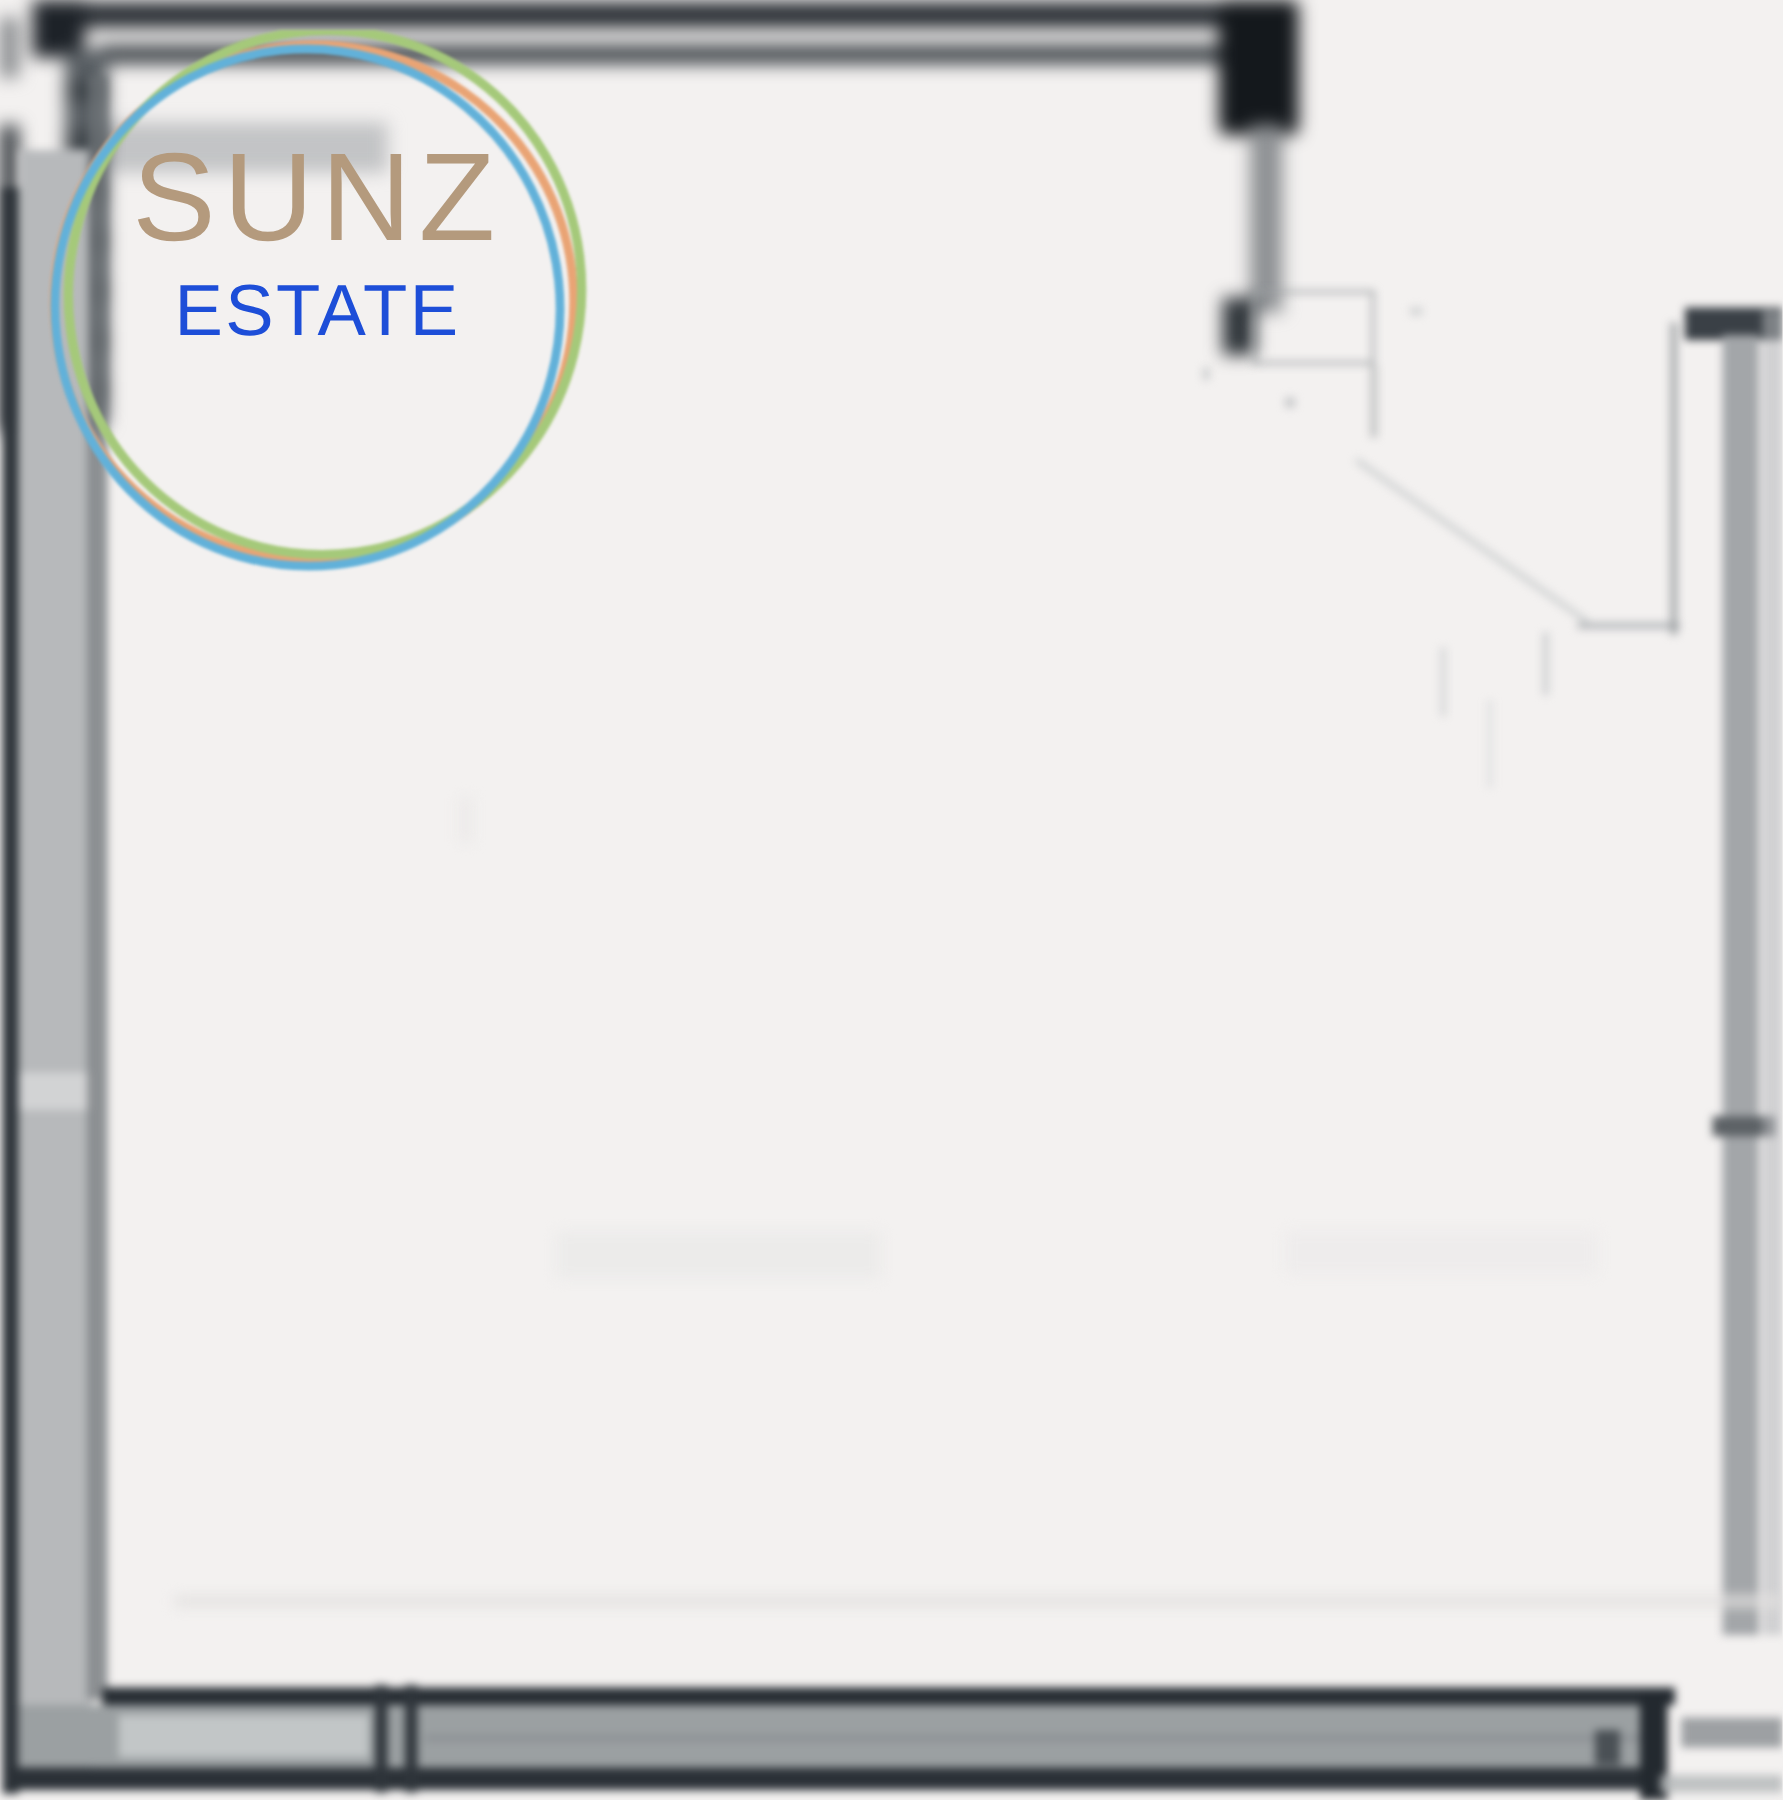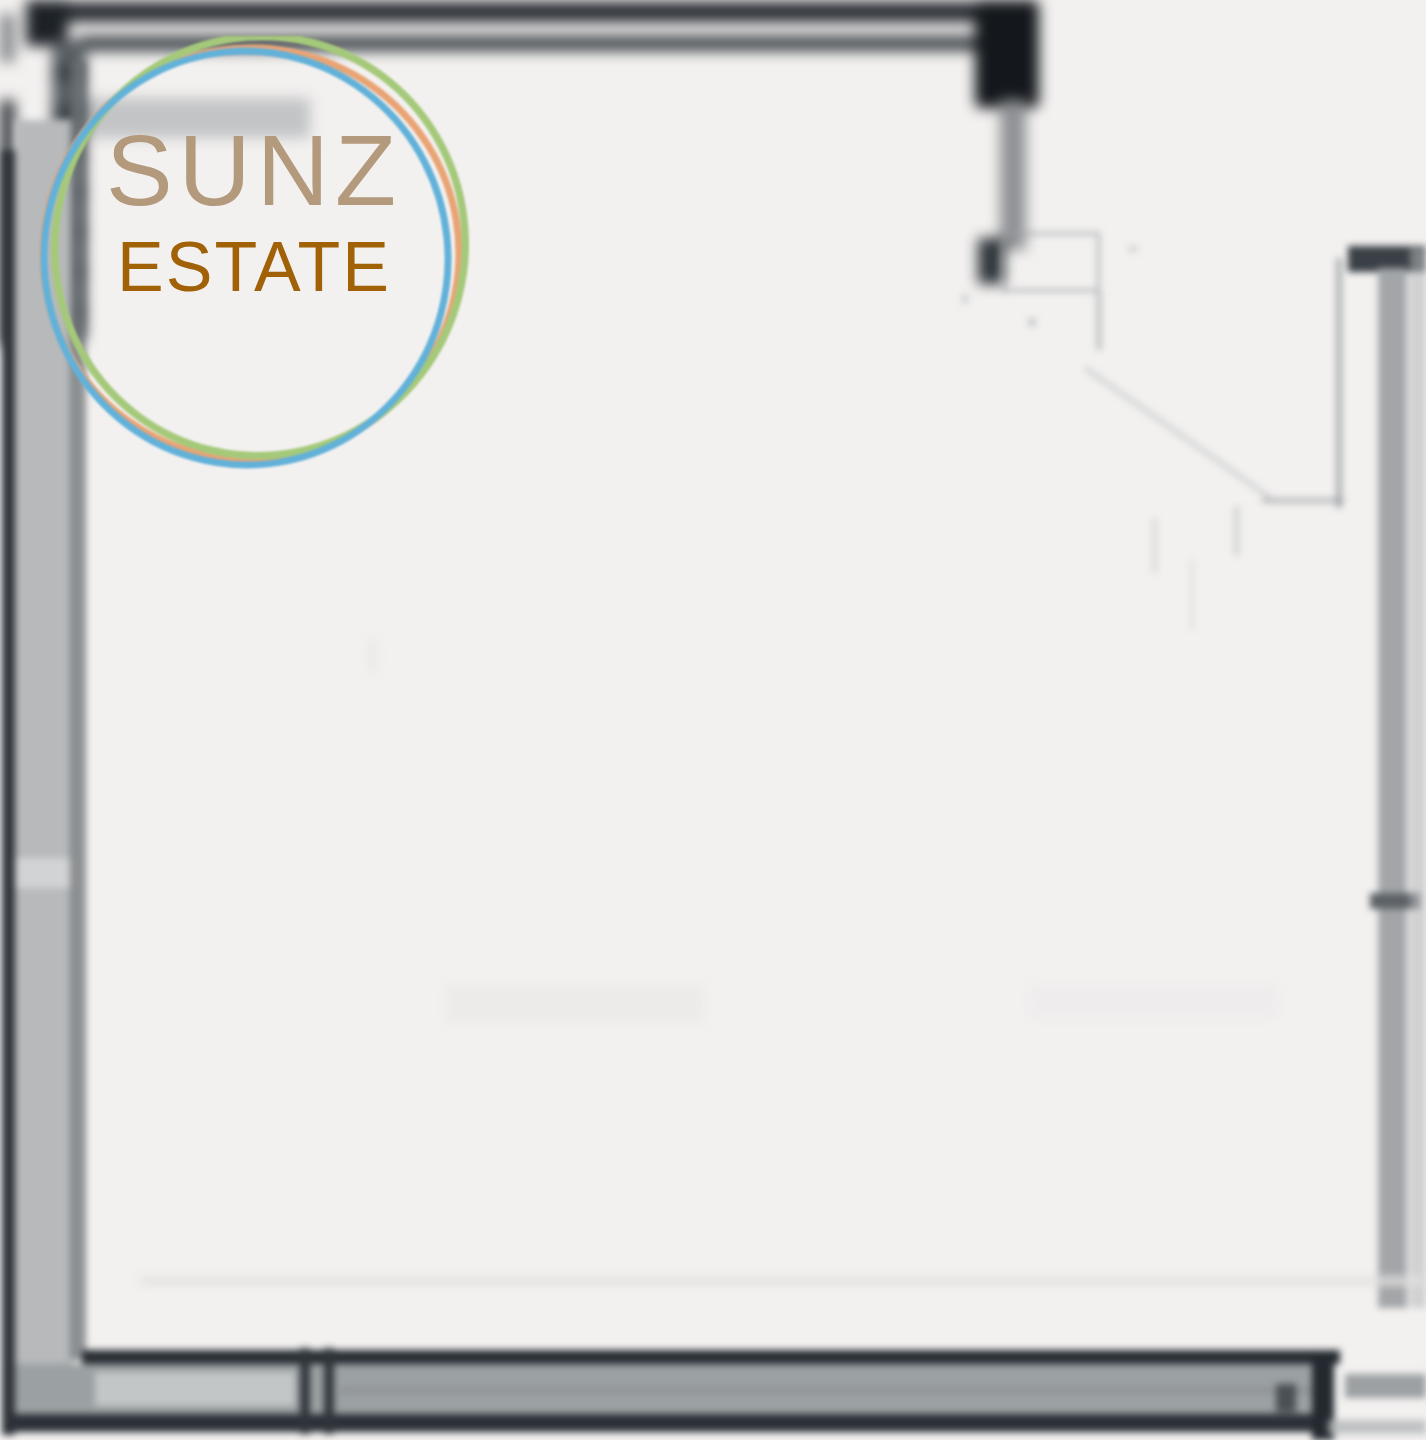--- a/index.html
+++ b/index.html
@@ -11,26 +11,26 @@
     font-family:"Liberation Sans", sans-serif;
   }
   .abs{position:absolute;}
   
   #plan-soft{position:absolute;inset:0;filter:blur(7px);}
   #plan{position:absolute;inset:0;filter:blur(3.5px);}
   #plan-faint{position:absolute;inset:0;filter:blur(5px);}
   .wall-dark{background:#262c32;}
   
   #logo{
-    position:absolute;left:38px;top:36px;width:432px;height:436px;
+    position:absolute;left:38px;top:24px;width:432px;height:436px;
   }
   #logo-rings{position:absolute;left:0;top:0;filter:blur(1.2px);}
   .logo-text{position:absolute;width:100%;text-align:center;line-height:1;filter:blur(.6px);}
   #logo-line1{top:84px;font-size:100px;letter-spacing:6px;color:#b49a7d;}
-  #logo-line2{top:196px;font-size:70px;letter-spacing:2px;color:#a16207;}
+  #logo-line2{top:196px;font-size:58px;letter-spacing:2px;color:#1d4ed8;}
   #logo-sub{top:340px;font-size:23px;letter-spacing:5px;color:#b7aa9c;}
 </style>
 </head>
 <body>
 
 <div id="plan-soft">
   <div class="abs wall-dark" style="left:28px;top:2px;width:990px;height:20px;background:#23282e;"></div>
   <div class="abs" style="left:26px;top:0;width:42px;height:46px;background:#1d2228;"></div>
   <div class="abs" style="left:78px;top:36px;width:908px;height:15px;background:#3c4247;"></div>
   <div class="abs" style="left:975px;top:0;width:64px;height:108px;background:#14181c;border-radius:6px;"></div>

